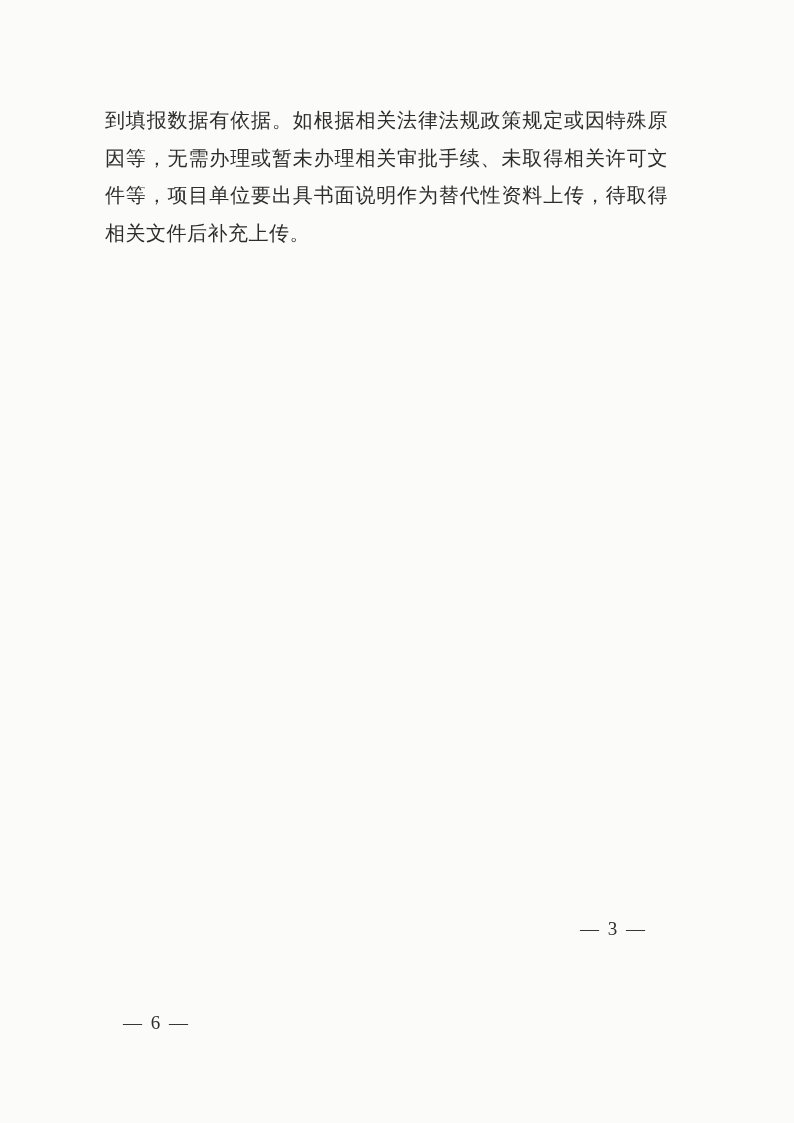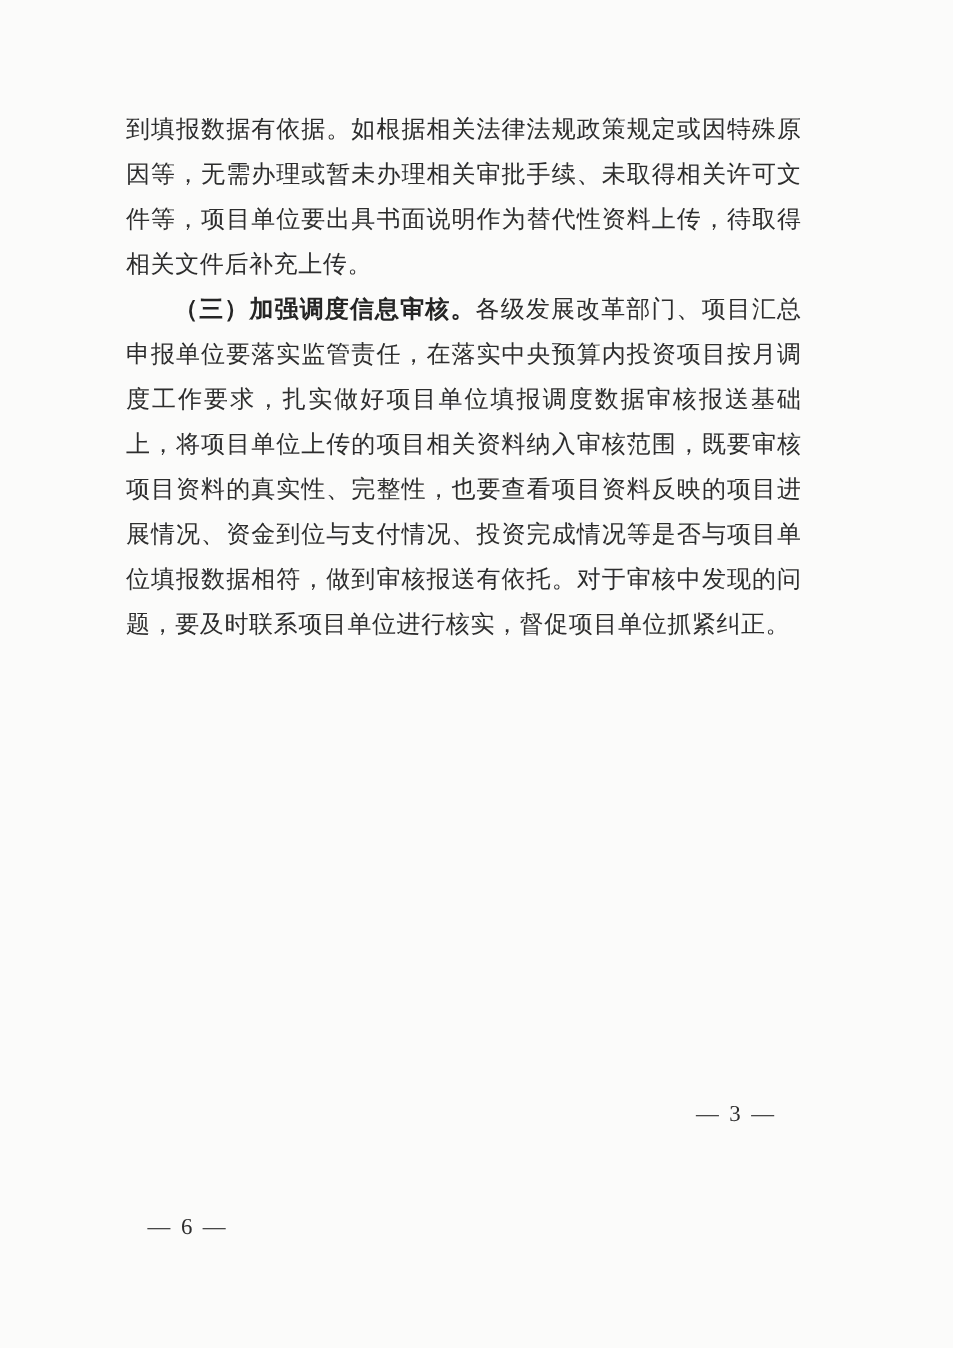--- a/index.html
+++ b/index.html
@@ -15,21 +15,21 @@
     overflow: hidden;
   }
   .scan-page {
     position: absolute;
     inset: 0;
     background: #fbfbfa;
   }
   .doc-body {
     position: absolute;
     left: 105px;
-    top: 90px;
+    top: 102px;
     width: 563px;
     color: #2d2d2d;
     font-size: 20px;
     line-height: 37.5px;
     text-align: justify;
   }
   .para {
     margin: 0;
     text-indent: 2em;
     letter-spacing: 0.5px;
@@ -58,21 +58,20 @@
   }
 </style>
 </head>
 <body>
 
 <div class="scan-page">
   <div class="doc-body">
 
     <p class="para no-indent"><span>到填报数据有依据。如根据相关法律法规政策规定或因特殊原因等，无需办理或暂未办理相关审批手续、未取得相关许可文件等，项目单位要出具书面说明作为替代性资料上传，待取得相关文件后补充上传。</span></p>
 
-    <p class="para"><span class="section-lead">（三）加强调度信息审核。</span><span>各级发展改革部门、项目汇总申报单位要落实监管责任，在落实中央预算内投资项目按月调度工作要求，扎实做好项目单位填报调度数据审核报送基础上，将项目单位上传的项目相关资料纳入审核范围，既要审核项目资料的真实性、完整性，也要查看项目资料反映的项目进展情况、资金到位与支付情况、投资完成情况等是否与项目单位填报数据相符，做到审核报送有依托。对于审核中发现的问题，要及时联系项目单位进行核实，督促项目单位抓紧纠正。</span></p>
 
 
 
   </div>
 
   <div class="pgnum pgnum-right">— 3 —</div>
 
   <div class="pgnum pgnum-left">— 6 —</div>
 </div>
 

